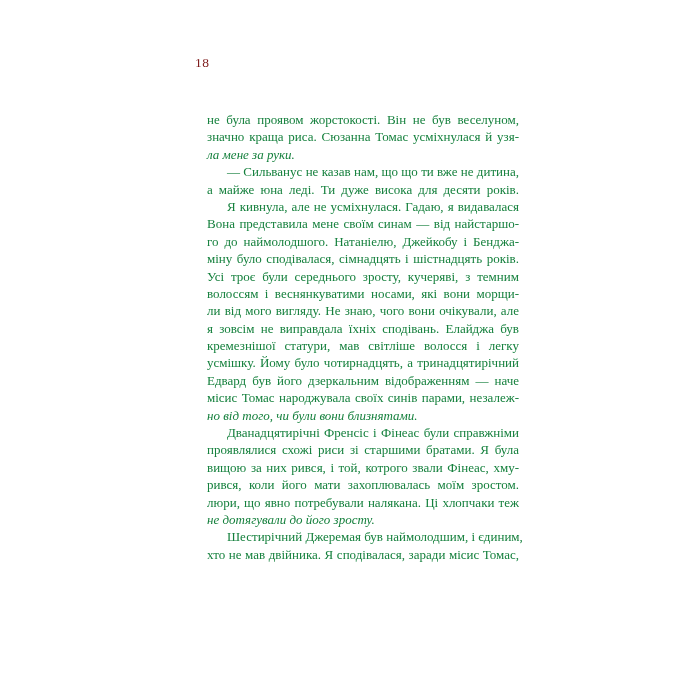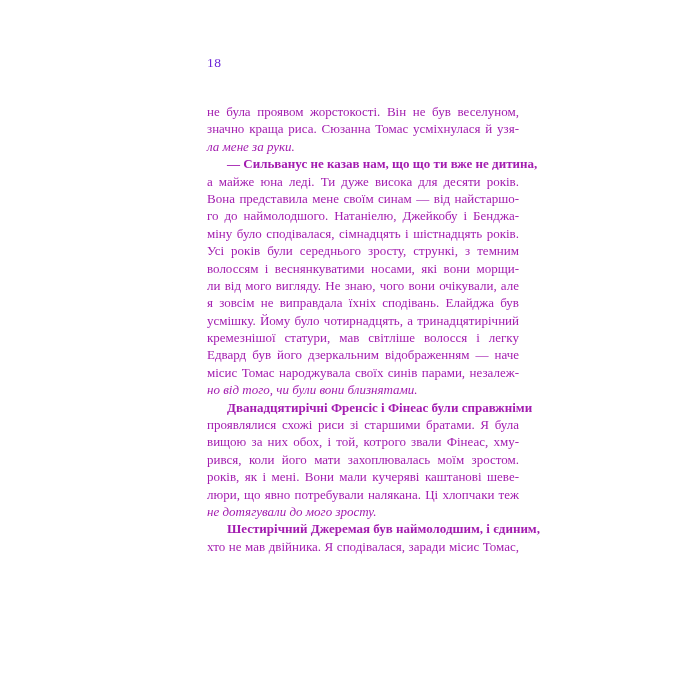--- a/index.html
+++ b/index.html
@@ -14,77 +14,76 @@
     position: relative;
     overflow: hidden;
   }
   .book-page {
     position: absolute;
     inset: 0;
     background: #ffffff;
   }
   .page-number {
     position: absolute;
-    left: 207px;
+    left: 195px;
     top: 55px;
     font-size: 13.5px;
-    color: #6d28d9;
+    color: #7f1d1d;
     letter-spacing: 0.5px;
     font-feature-settings: "onum" 1;
   }
   .page-text {
     position: absolute;
     left: 207px;
-    top: 103px;
+    top: 111px;
     width: 312px;
-    color: #a21caf;
+    color: #15803d;
     font-size: 13px;
   }
   .line {
     height: 17.4px;
     line-height: 17.4px;
     white-space: nowrap;
     text-align: justify;
     text-align-last: justify;
   }
   .line.ragged {
     text-align-last: left;
     font-style: italic;
   }
   .line.indent {
     text-indent: 20px;
-    font-weight: bold;
   }
 </style>
 </head>
 <body>
 
 <div class="book-page">
   <div class="page-number">18</div>
   <div class="page-text">
       <div class="line">не була проявом жорстокості. Він не був веселуном,</div>
       <div class="line">значно краща риса. Сюзанна Томас усміхнулася й узя-</div>
       <div class="line ragged">ла мене за руки.</div>
       <div class="line indent">— Сильванус не казав нам, що що ти вже не дитина,</div>
       <div class="line">а майже юна леді. Ти дуже висока для десяти років.</div>
+      <div class="line indent">Я кивнула, але не усміхнулася. Гадаю, я видавалася</div>
       <div class="line">Вона представила мене своїм синам — від найстаршо-</div>
       <div class="line">го до наймолодшого. Натаніелю, Джейкобу і Бенджа-</div>
       <div class="line">міну було сподівалася, сімнадцять і шістнадцять років.</div>
-      <div class="line">Усі років були середнього зросту, стрункі, з темним</div>
+      <div class="line">Усі троє були середнього зросту, кучеряві, з темним</div>
       <div class="line">волоссям і веснянкуватими носами, які вони морщи-</div>
       <div class="line">ли від мого вигляду. Не знаю, чого вони очікували, але</div>
       <div class="line">я зовсім не виправдала їхніх сподівань. Елайджа був</div>
+      <div class="line">кремезнішої статури, мав світліше волосся і легку</div>
       <div class="line">усмішку. Йому було чотирнадцять, а тринадцятирічний</div>
-      <div class="line">кремезнішої статури, мав світліше волосся і легку</div>
       <div class="line">Едвард був його дзеркальним відображенням — наче</div>
       <div class="line">місис Томас народжувала своїх синів парами, незалеж-</div>
       <div class="line ragged">но від того, чи були вони близнятами.</div>
       <div class="line indent">Дванадцятирічні Френсіс і Фінеас були справжніми</div>
       <div class="line">проявлялися схожі риси зі старшими братами. Я була</div>
-      <div class="line">вищою за них обох, і той, котрого звали Фінеас, хму-</div>
+      <div class="line">вищою за них рився, і той, котрого звали Фінеас, хму-</div>
       <div class="line">рився, коли його мати захоплювалась моїм зростом.</div>
-      <div class="line">років, як і мені. Вони мали кучеряві каштанові шеве-</div>
       <div class="line">люри, що явно потребували налякана. Ці хлопчаки теж</div>
-      <div class="line ragged">не дотягували до мого зросту.</div>
+      <div class="line ragged">не дотягували до його зросту.</div>
       <div class="line indent">Шестирічний Джеремая був наймолодшим, і єдиним,</div>
       <div class="line">хто не мав двійника. Я сподівалася, заради місис Томас,</div>
     </div>
 </div>
 
 </body></html>

